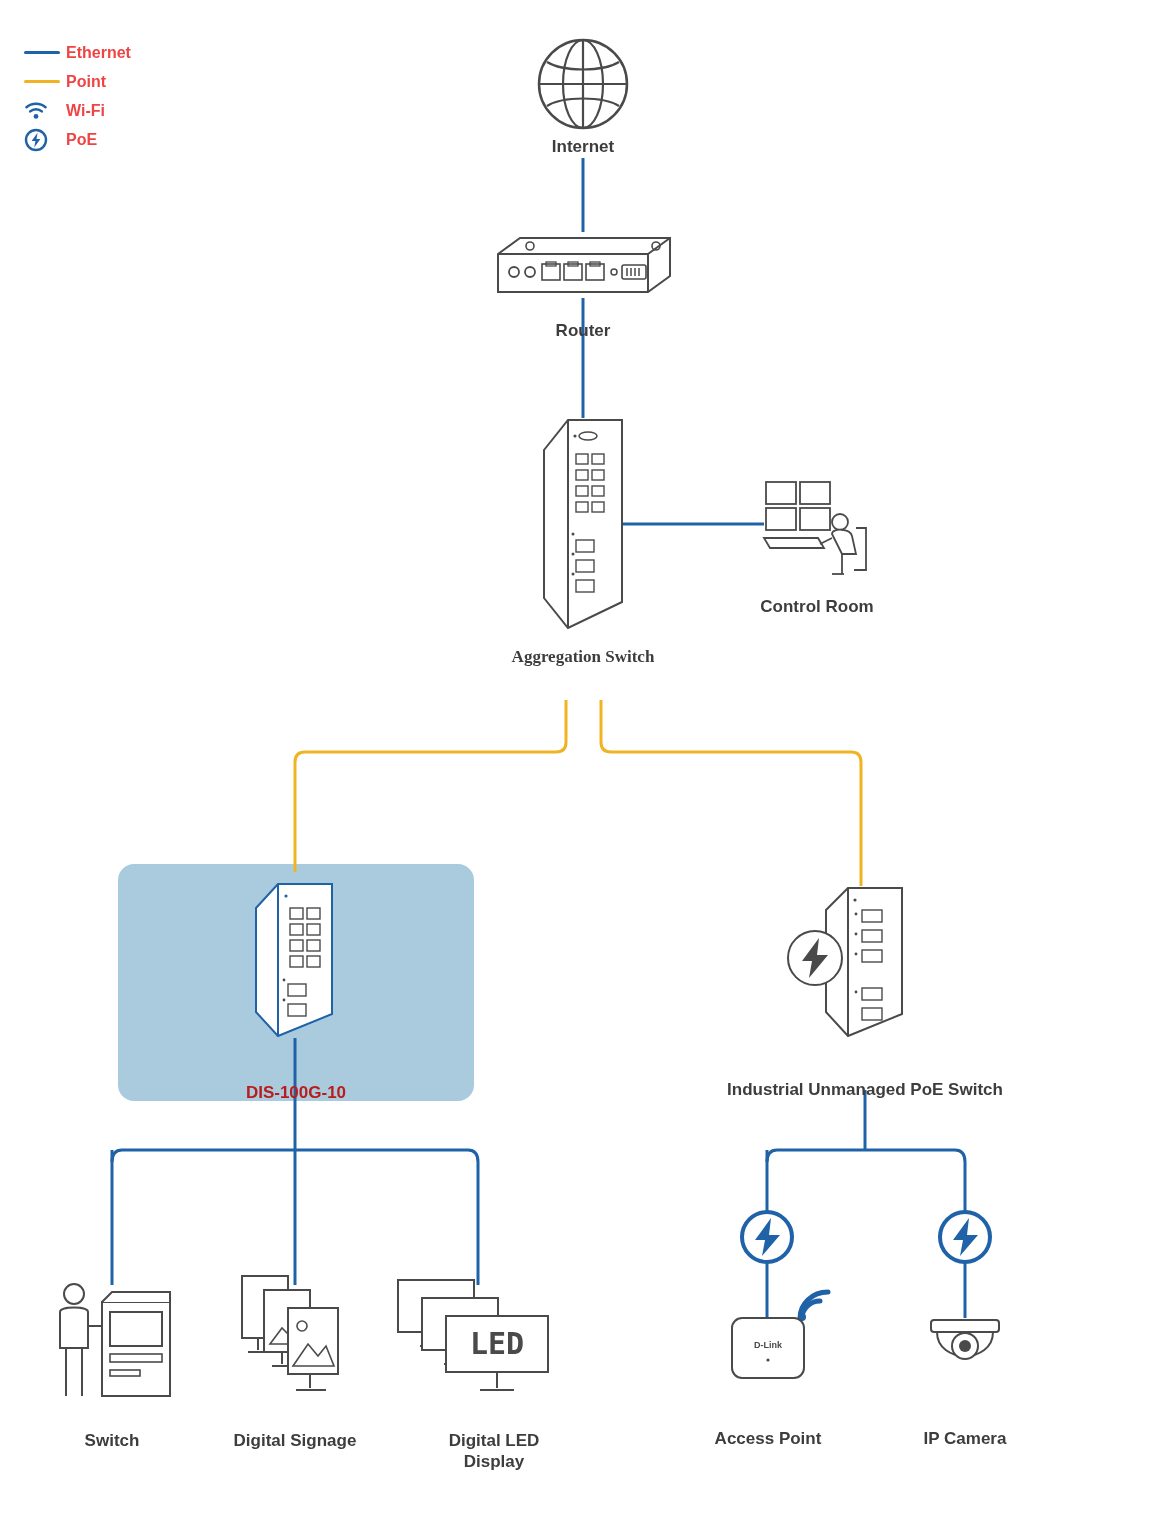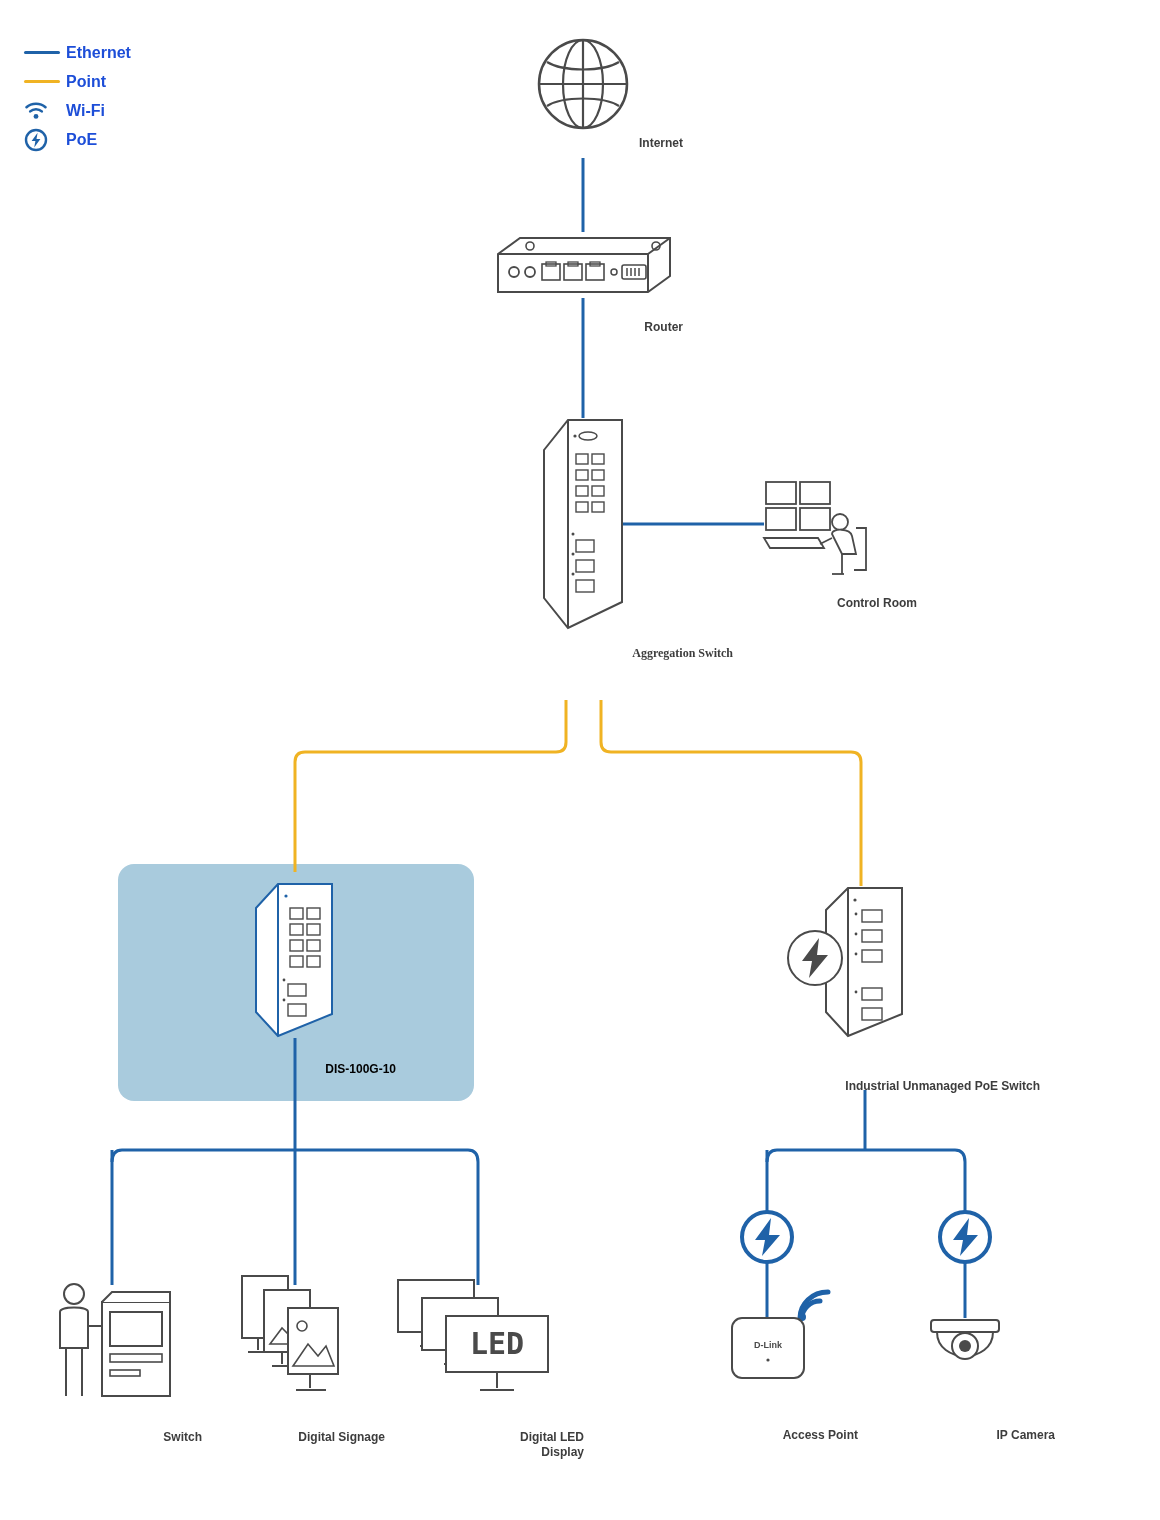--- a/index.html
+++ b/index.html
@@ -23,29 +23,30 @@
     left: 0; top: 0;
     width: 1160px;
     height: 1520px;
   }
   .node {
     position: absolute;
     box-sizing: border-box;
   }
   .label {
     position: absolute;
-    text-align: right;
-    font-size: 12px;
+    text-align: center;
+    font-size: 17px;
     font-weight: bold;
     color: #3d3d3d;
     line-height: 1.25;
     white-space: pre-line;
   }
   .label.accent {
-    color: #000000;
+    color: #b91c1c;
+    margin-top: 20px;
   }
   
   #legend {
     position: absolute;
     left: 24px;
     top: 38px;
     width: 250px;
   }
   .legend-row {
     display: flex;
@@ -60,21 +61,21 @@
   }
   .legend-line {
     display: block;
     width: 36px;
     height: 3px;
     border-radius: 2px;
   }
   .legend-text {
     font-size: 16px;
     font-weight: bold;
-    color: #1d4ed8;
+    color: #ef4444;
   }
   
   #highlight {
     position: absolute;
     left: 118px;
     top: 864px;
     width: 356px;
     height: 237px;
     background: #a9cbdd;
     border-radius: 16px;

